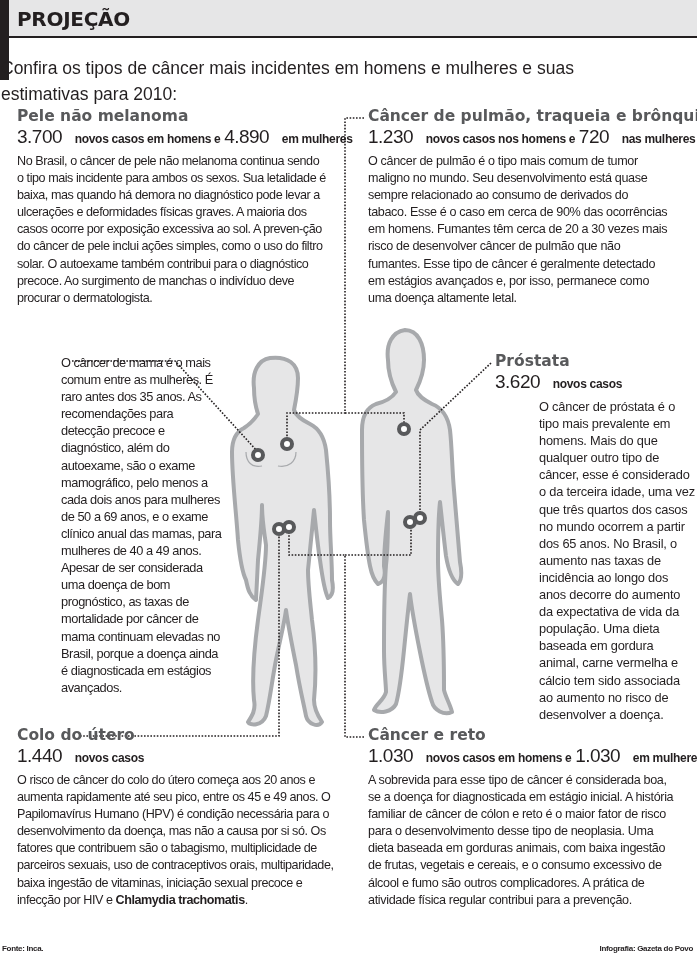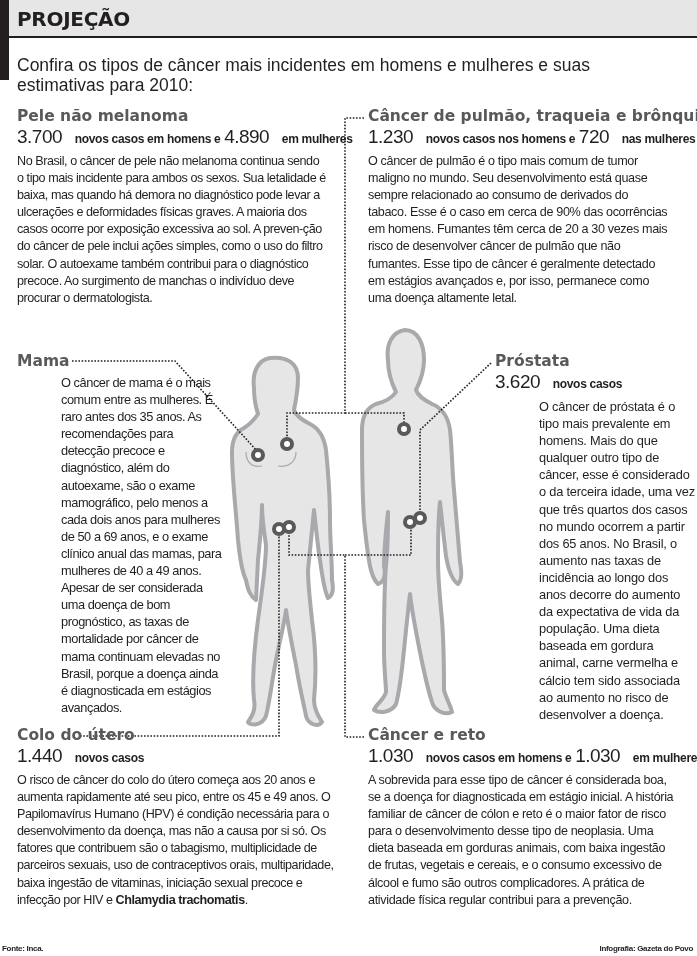--- a/index.html
+++ b/index.html
@@ -3,21 +3,21 @@
 <meta charset="utf-8">
 <style>
   * { box-sizing: border-box; margin: 0; padding: 0; }
   body { width: 697px; height: 956px; background: #ffffff; position: relative; overflow: hidden;
          font-family: "Liberation Sans", sans-serif; color: #231f20; }
   .header-bar { position: absolute; left: 0; top: 0; width: 697px; height: 38px; background: #e6e6e7;
                 border-bottom: 2px solid #231f20; }
   .header-accent { position: absolute; left: 0; top: 0; width: 9px; height: 80px; background: #231f20; }
   .header-title { position: absolute; left: 17px; top: 7px; font-size: 20px; font-weight: bold; color: #231f20;
                   letter-spacing: -0.3px; font-family: "DejaVu Sans", sans-serif; }
-  .intro { position: absolute; left: 17px; top: 55px; width: 650px; font-size: 17.5px; line-height: 20px; color: #231f20; }
+  .intro { position: absolute; left: 1px; top: 55px; width: 650px; font-size: 17.5px; line-height: 26px; color: #231f20; }
 
   .section { position: absolute; }
   .sec-title { font-family: "DejaVu Sans", sans-serif; font-weight: bold; font-size: 15.5px; color: #58595b;
                line-height: 20px; white-space: nowrap; }
   .sec-stats { font-size: 13px; line-height: 22px; white-space: nowrap; font-family: "Liberation Sans Narrow","Liberation Sans", sans-serif; }
   .big-num { font-size: 19px; color: #231f20; letter-spacing: -0.5px; }
   .stat-label { font-weight: bold; font-size: 12px; letter-spacing: -0.3px; padding-left: 9px; }
   .sec-body { font-size: 12.6px; line-height: 17.1px; color: #231f20; letter-spacing: -0.45px; margin-top: 3px; }
   .sec-body b { font-weight: bold; }
 
@@ -115,21 +115,20 @@
   <div class="sec-stats">
     <span class="big-num">1.230</span>
     <span class="stat-label">novos casos nos homens e</span>
     <span class="big-num">720</span>
     <span class="stat-label">nas mulheres</span>
   </div>
   <div class="sec-body">O câncer de pulmão é o tipo mais comum de tumor maligno no mundo. Seu desenvolvimento está quase sempre relacionado ao consumo de derivados do tabaco. Esse é o caso em cerca de 90% das ocorrências em homens. Fumantes têm cerca de 20 a 30 vezes mais risco de desenvolver câncer de pulmão que não fumantes. Esse tipo de câncer é geralmente detectado em estágios avançados e, por isso, permanece como uma doença altamente letal.</div>
 </div>
 
 <div class="section" id="sec-mama">
-  <div class="sec-title">Mama</div>
   <div class="sec-body">O câncer de mama é o mais comum entre as mulheres. É raro antes dos 35 anos. As recomendações para detecção precoce e diagnóstico, além do autoexame, são o exame mamográfico, pelo menos a cada dois anos para mulheres de 50 a 69 anos, e o exame clínico anual das mamas, para mulheres de 40 a 49 anos. Apesar de ser considerada uma doença de bom prognóstico, as taxas de mortalidade por câncer de mama continuam elevadas no Brasil, porque a doença ainda é diagnosticada em estágios avançados.</div>
 </div>
 
 <div class="section" id="sec-prostata">
   <div class="sec-title">Próstata</div>
   <div class="sec-stats">
     <span class="big-num">3.620</span>
     <span class="stat-label">novos casos</span>
   </div>
   <div class="sec-body">O câncer de próstata é o tipo mais prevalente em homens. Mais do que qualquer outro tipo de câncer, esse é considerado o da terceira idade, uma vez que três quartos dos casos no mundo ocorrem a partir dos 65 anos. No Brasil, o aumento nas taxas de incidência ao longo dos anos decorre do aumento da expectativa de vida da população. Uma dieta baseada em gordura animal, carne vermelha e cálcio tem sido associada ao aumento no risco de desenvolver a doença.</div>

